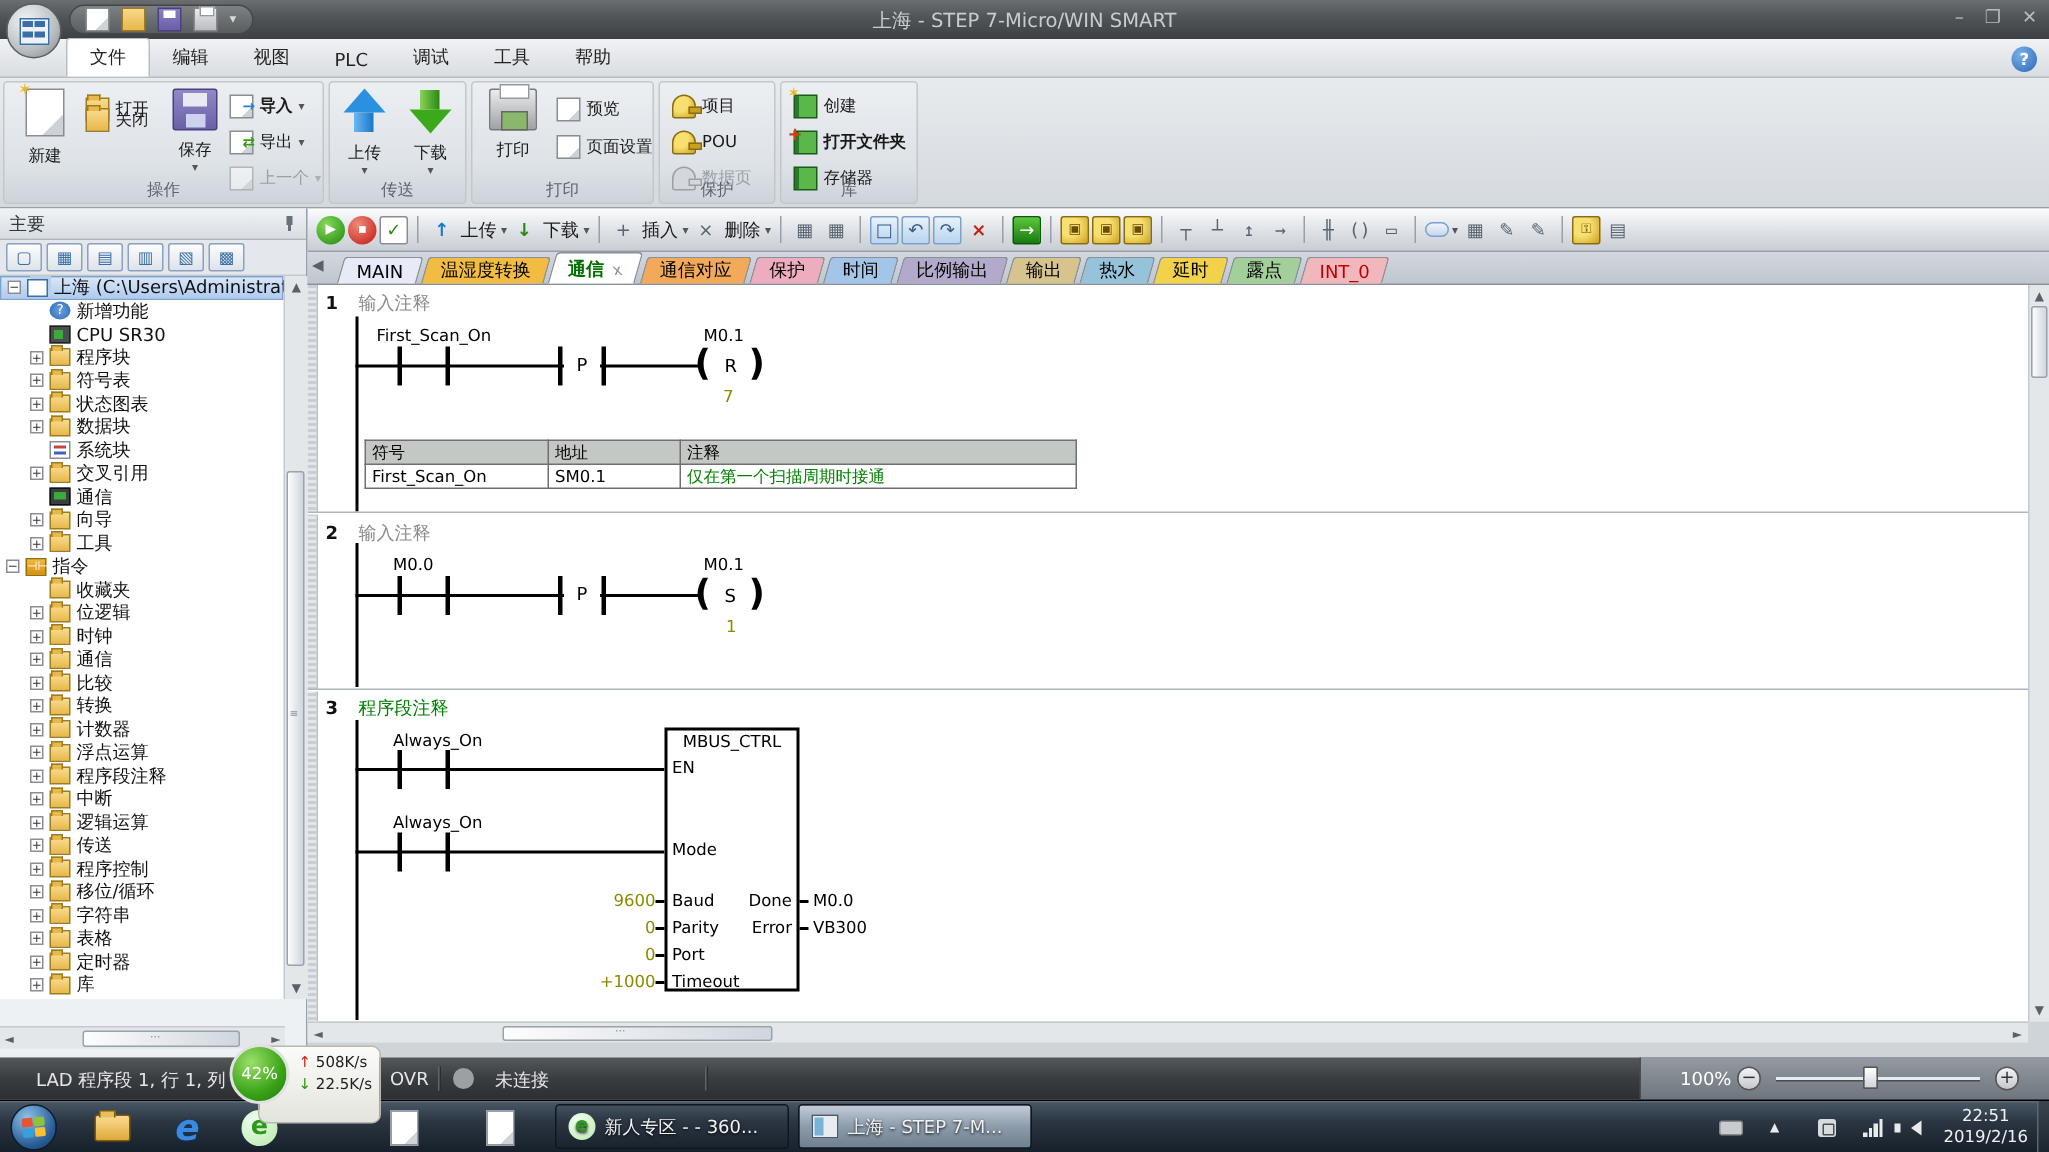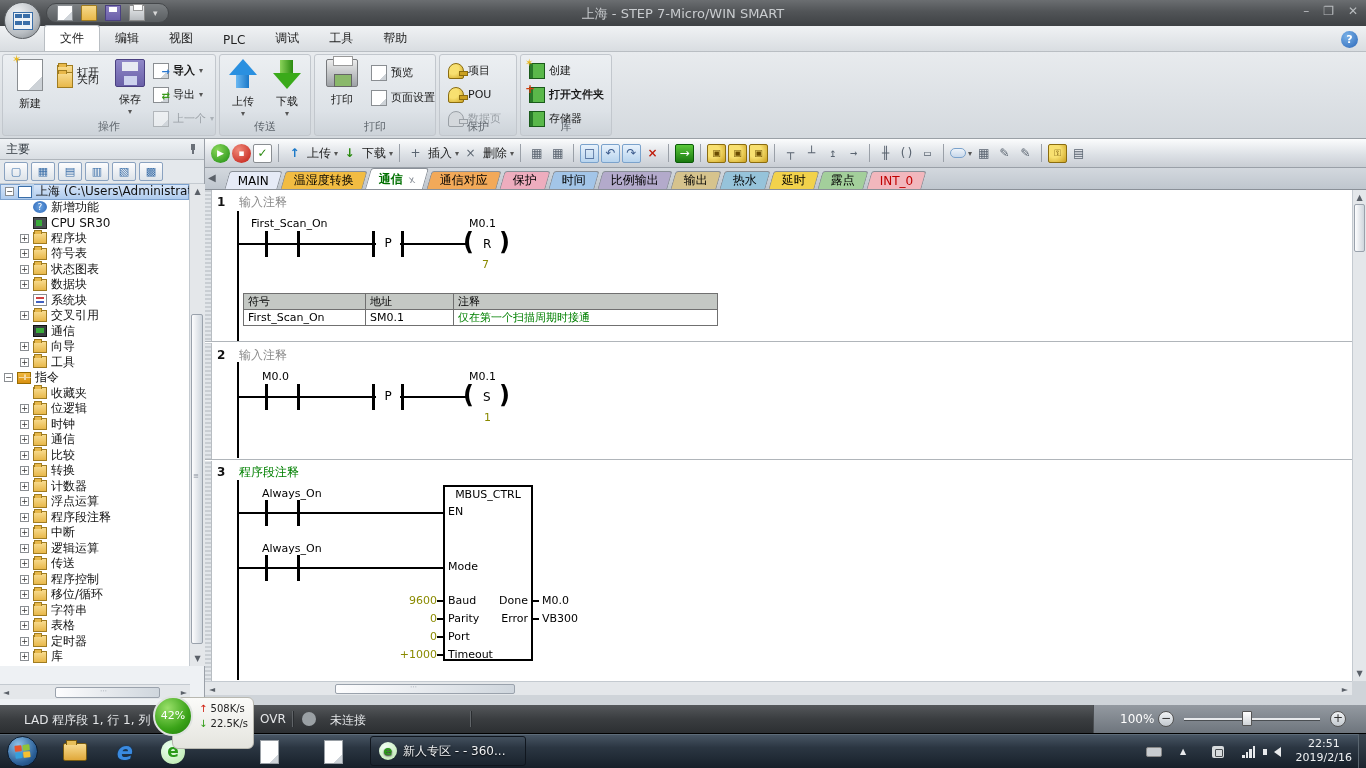--- a/index.html
+++ b/index.html
@@ -749,20 +749,24 @@
   <div class="tkico" style="left:256px;">
       <span class="tk-doc"></span>
     </div>
   <div class="tkico" style="left:320px;">
       <span class="tk-doc"></span>
     </div>
   <div class="tkbtn b1" style="left:370px;width:156px;">
     <span class="tk-e-small">e</span>
     <span>新人专区 - - 360...</span>
   </div>
+  <div class="tkbtn b2" style="left:532px;width:156px;">
+    <span class="tk-appwin"></span>
+    <span>上海 - STEP 7-M...</span>
+  </div>
   <div class="tray" style="left:1146px;">
       <span class="tr-kbd"></span>
     </div>
   <div class="tray" style="left:1180px;font-size:8px;">▲</div>
   <div class="tray" style="left:1212px;">
       <span class="tr-power"></span>
     </div>
   <div class="tray" style="left:1242px;">
     <span class="tr-bars">
         <i style="height:3px;"></i>

